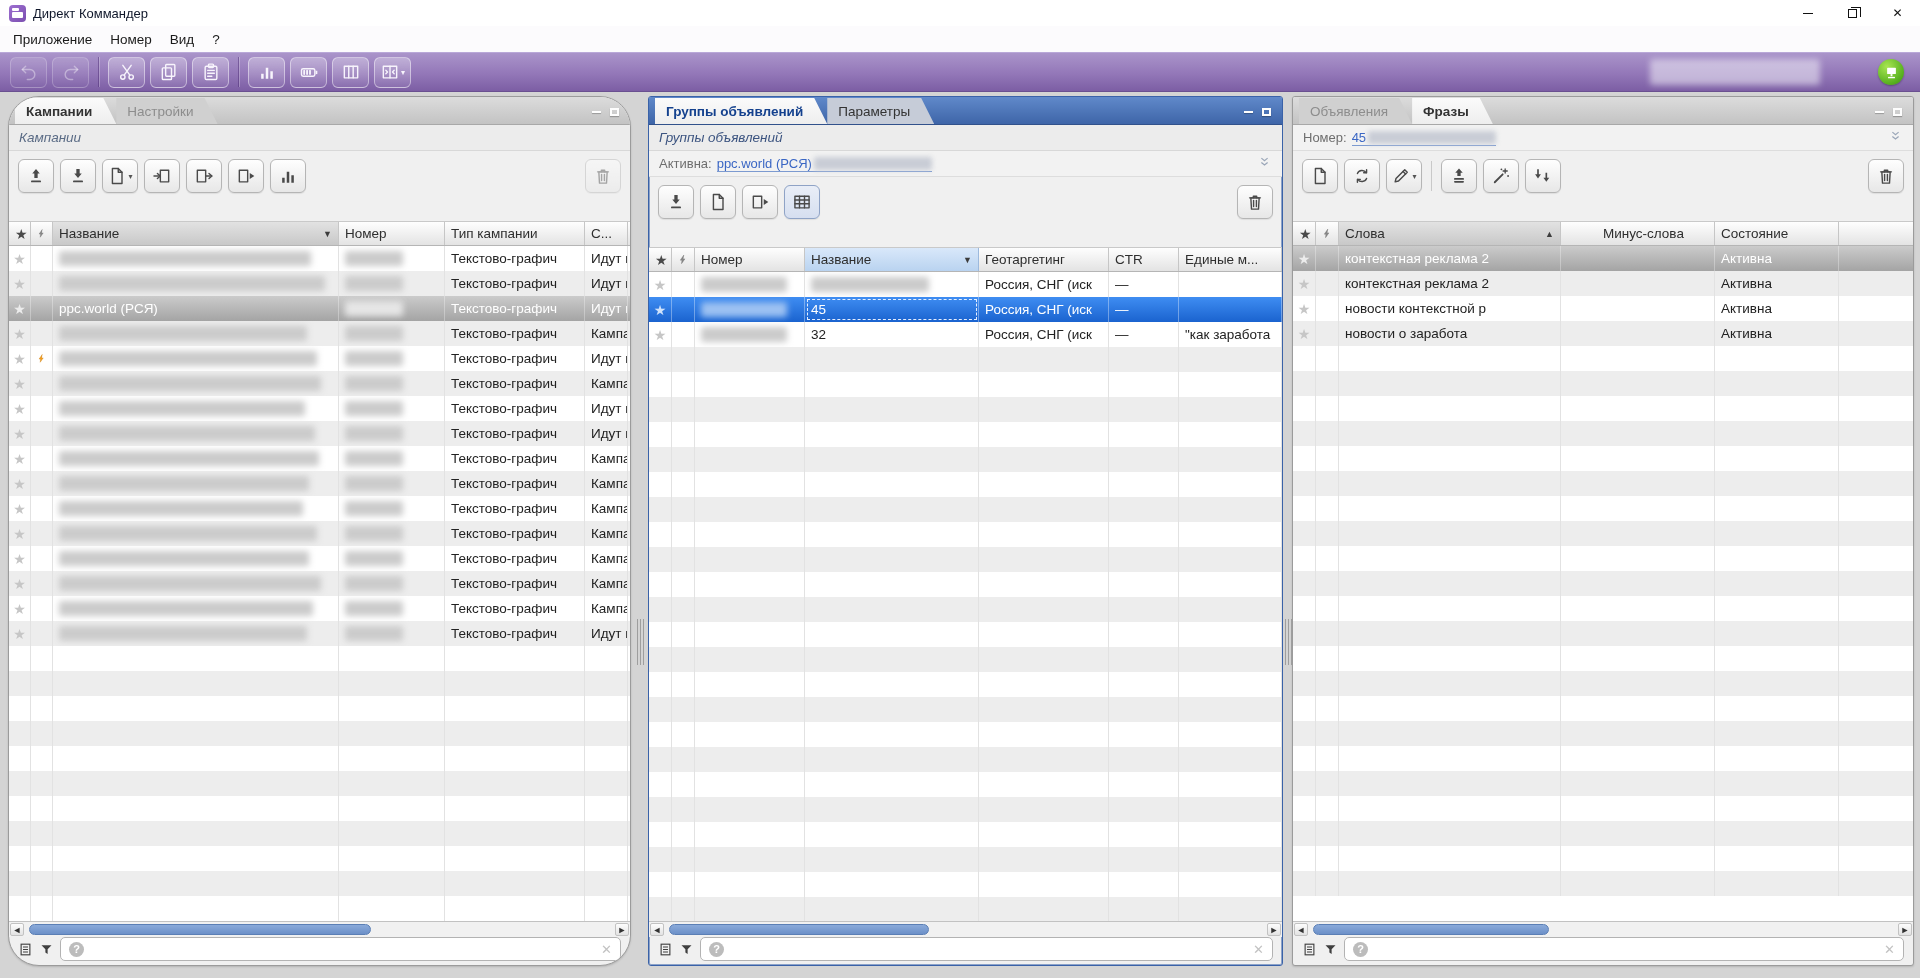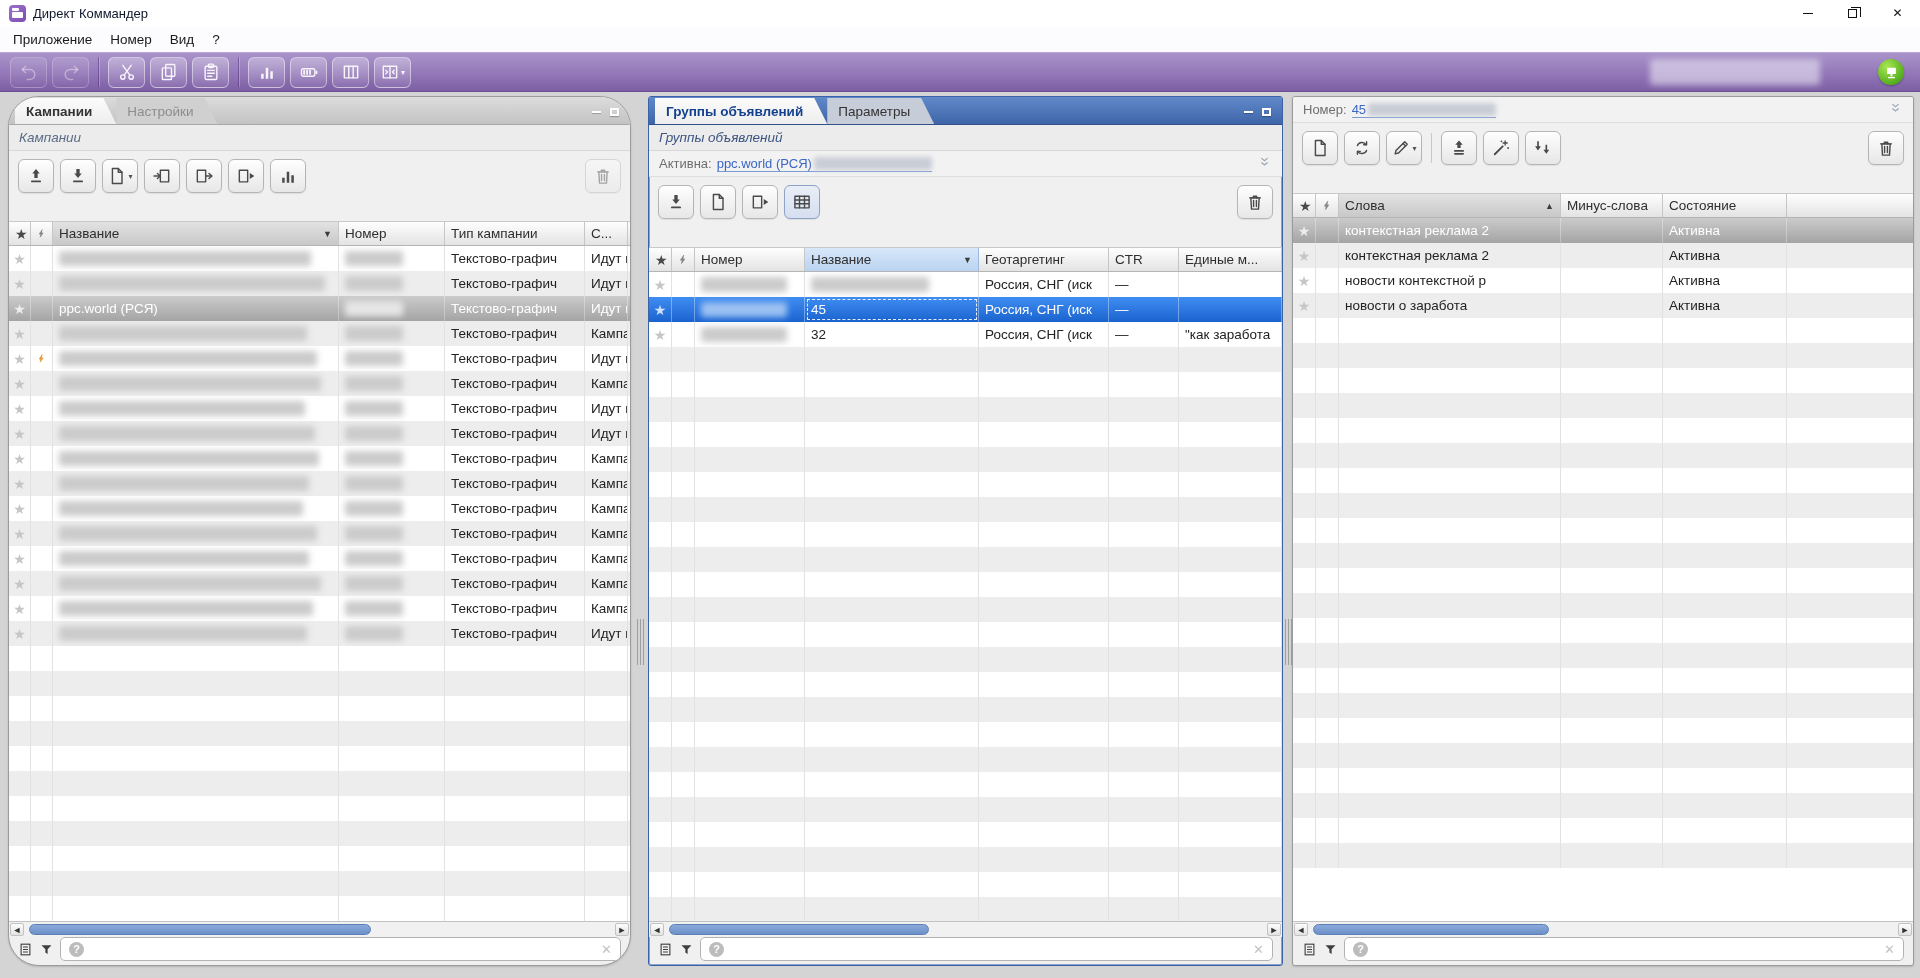--- a/index.html
+++ b/index.html
@@ -123,21 +123,21 @@
   .tc.editing { outline:1.5px dashed #e6efff; outline-offset:-3px; }
   .chip { height:15px; border-radius:2px; background:#cbcbcb; filter:blur(3px); flex:0 0 auto; }
   .sel-grey .chip { background:#e6e6e6; } .sel-blue .chip { background:#9cc1f2; }
 
   
   .tbl-left .c1{width:22px;} .tbl-left .c2{width:22px;} .tbl-left .c3{width:286px;}
   .tbl-left .c4{width:106px;} .tbl-left .c5{width:140px;} .tbl-left .c6{width:43px;}
   .tbl-mid .c1{width:23px;} .tbl-mid .c2{width:23px;} .tbl-mid .c3{width:110px;}
   .tbl-mid .c4{width:174px;} .tbl-mid .c5{width:130px;} .tbl-mid .c6{width:70px;} .tbl-mid .c7{width:103px;}
   .tbl-right .c1{width:23px;} .tbl-right .c2{width:23px;} .tbl-right .c3{width:222px;}
-  .tbl-right .c4{width:102px;} .tbl-right .c5{width:124px;} .tbl-right .c6{width:110px;margin-top:37px;}
+  .tbl-right .c4{width:118px;margin-left:36px;} .tbl-right .c5{width:124px;} .tbl-right .c6{width:110px;margin-top:37px;}
 
   
   .hscroll { height:16px; flex:0 0 16px; border-top:1px solid #c2c2c2; background:#f1f1f1;
     position:relative; display:flex; align-items:center; justify-content:space-between;
     padding:0 1px; font-size:9px; color:#333; }
   .sarr { width:14px; height:13px; display:flex; align-items:center; justify-content:center;
     background:linear-gradient(#fdfdfd,#e2e2e2); border:1px solid #c2c2c2; border-radius:2px; }
   .sthumb { position:absolute; top:2px; height:11px; border-radius:6px;
     background:linear-gradient(#8aaada,#6c90c8); border:1px solid #5b7fb5; }
   .pos-left  .sthumb { left:20px; width:55%; }
@@ -1097,20 +1097,32 @@
         </span>
       <div class="finput">
         <span class="qbadge">?</span>
         <input value="" style="">
         <span class="clearx">✕</span>
       </div>
     </div>
   </div>
 
   <div class="panel pos-right">
+    <div class="tabbar">
+      <div class="tab inactive">
+          <span>Объявления</span>
+        </div>
+      <div class="tab active">
+          <span>Фразы</span>
+        </div>
+      <div class="minis">
+        <span class="mini-min"></span>
+        <span class="mini-max"></span>
+      </div>
+    </div>
     <div class="context">
       <span>Номер:</span>
       <span class="ctx-linkwrap">
         <span class="ctx-link">45</span>
         <span class="ctx-chip" style="width:128px"></span>
       </span>
       <span class="chev2">
         <svg class="ic sm" viewBox="0 0 24 24" fill="none" stroke="currentColor" stroke-width="2">
             <path d="M7 5l5 4 5-4"></path>
             <path d="M7 12l5 4 5-4"></path>

